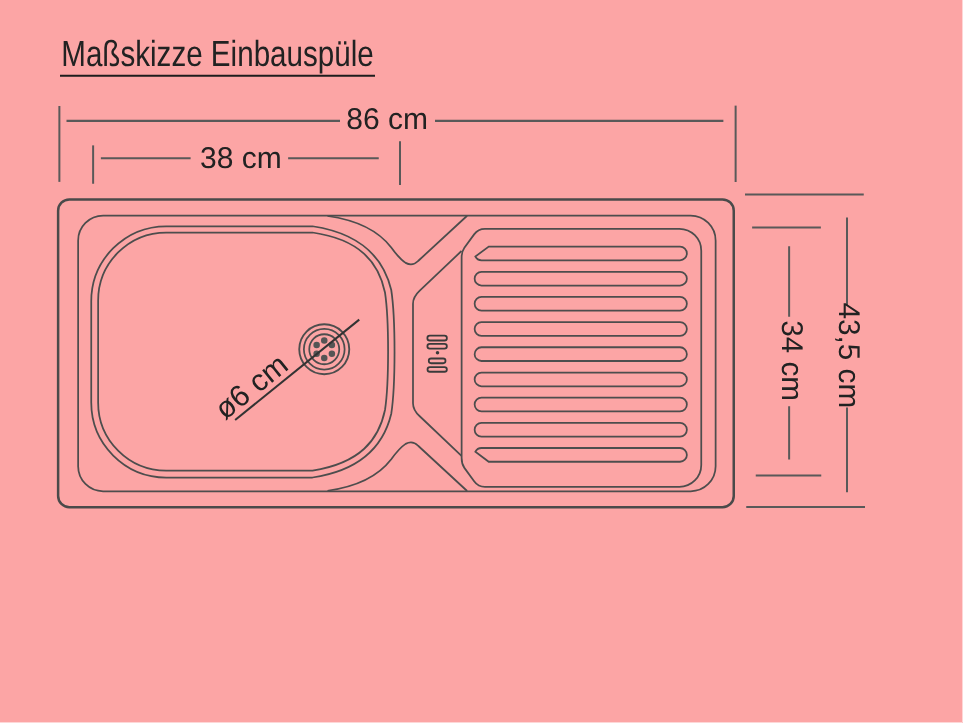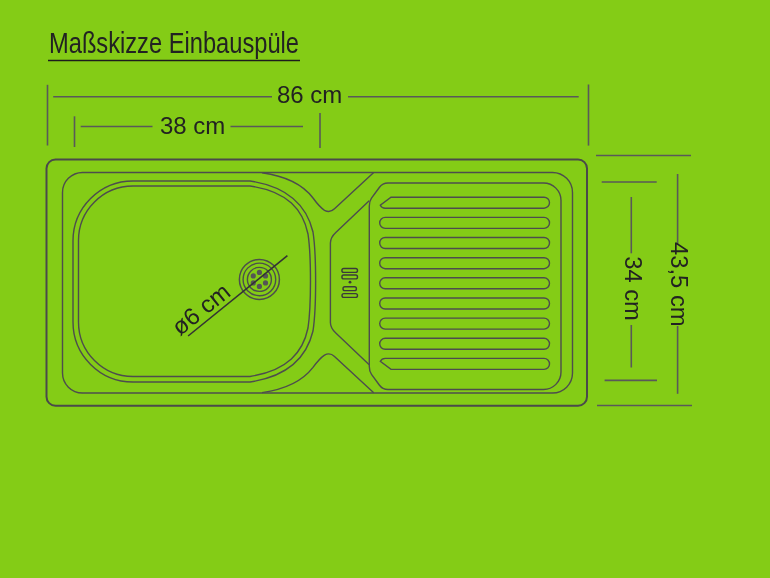--- a/index.html
+++ b/index.html
@@ -1,16 +1,16 @@
 <!DOCTYPE html>
 <html><head>
 <meta charset="utf-8">
 <style>
   html,body{margin:0;padding:0;background:#ffffff;}
-  #page{position:relative;width:770px;height:578px;background:#84cc16;font-family:"Liberation Sans",sans-serif;}
+  #page{position:relative;width:770px;height:578px;background:#fca5a5;font-family:"Liberation Sans",sans-serif;}
   svg{position:absolute;left:0;top:0;}
   text{font-family:"Liberation Sans",sans-serif;fill:#222222;}
 </style>
 </head>
 <body>
 <div id="page">
 <svg width="770" height="578" viewBox="0 0 770 578">
 
   <g>
     <text x="49" y="53" font-size="29" fill="#1d1d1d" textLength="250" lengthAdjust="spacingAndGlyphs">Maßskizze Einbauspüle</text>

